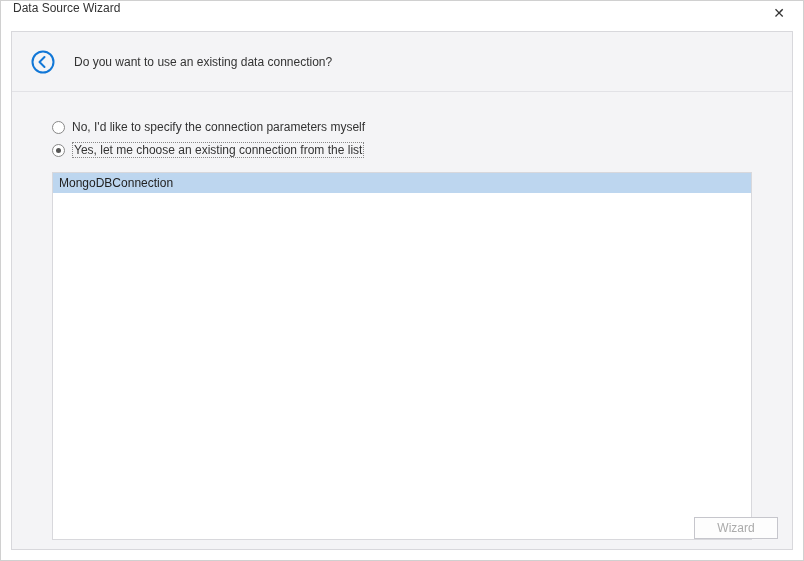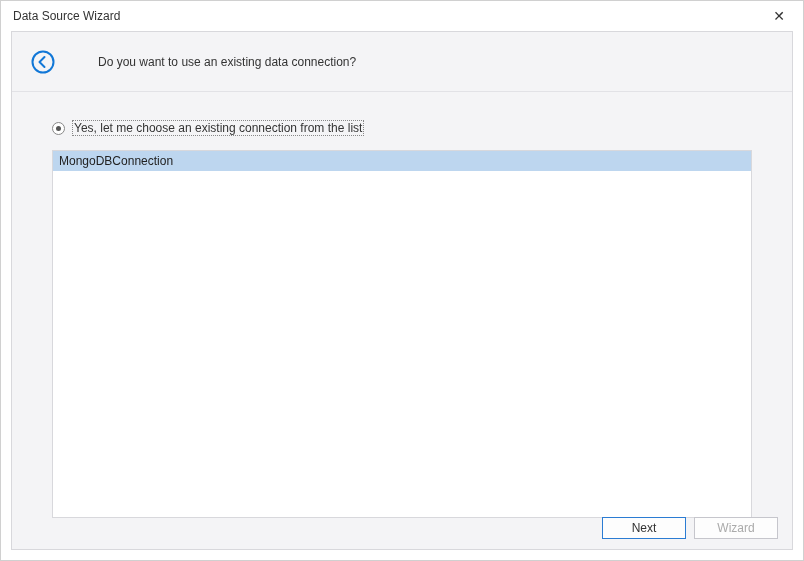--- a/index.html
+++ b/index.html
@@ -8,21 +8,21 @@
       font-size: 12px;
       background: #fff;
       width: 804px;
       height: 561px;
       overflow: hidden;
       border: 1px solid #d0d0d0;
       position: relative;
     }
     .titlebar {
       display: flex;
-      align-items: center;
+      align-items: flex-start;
       justify-content: space-between;
       height: 30px;
       padding: 0 10px 0 12px;
       background: #fff;
       color: #333;
     }
     .titlebar .title { font-size: 12px; }
     .titlebar .close {
       font-size: 14px;
       cursor: pointer;
@@ -37,21 +37,20 @@
       bottom: 10px;
       border: 1px solid #d8d8dc;
       background: #f4f4f6;
     }
     .header-row {
       display: flex;
       align-items: center;
       height: 60px;
       padding: 0 18px;
       border-bottom: 1px solid #e2e2e6;
-      gap: 24px;
     }
     .back-btn {
       width: 26px;
       height: 26px;
       display: flex;
       align-items: center;
       justify-content: center;
       cursor: pointer;
       margin-right: 18px;
     }
@@ -151,32 +150,35 @@
       <svg width="24" height="24" viewBox="0 0 24 24">
         <circle cx="12" cy="12" r="10.5" fill="none" stroke="#1177d7" stroke-width="2"></circle>
         <path d="M13.5 7 L8.5 12 L13.5 17" fill="none" stroke="#1177d7" stroke-width="2" stroke-linecap="round" stroke-linejoin="round"></path>
       </svg>
     </div>
     <div class="question">Do you want to use an existing data connection?</div>
   </div>
 
   <div class="content">
 
+    <div class="radio-row">
+      <span class="radio-outer"></span>
+      <span class="radio-label">No, I'd like to specify the connection parameters myself</span>
+    </div>
 
     <div class="radio-row selected">
       <span class="radio-outer">
           <span class="radio-inner"></span>
         </span>
       <span class="radio-label">Yes, let me choose an existing connection from the list</span>
     </div>
 
     <div class="listbox">
       <div class="list-item selected">MongoDBConnection</div>
     </div>
 
   </div>
 
   <div class="footer">
-    <div class="btn primary">Next</div>
     <div class="btn disabled">Wizard</div>
   </div>
 
 </div>
 
 </body></html>

